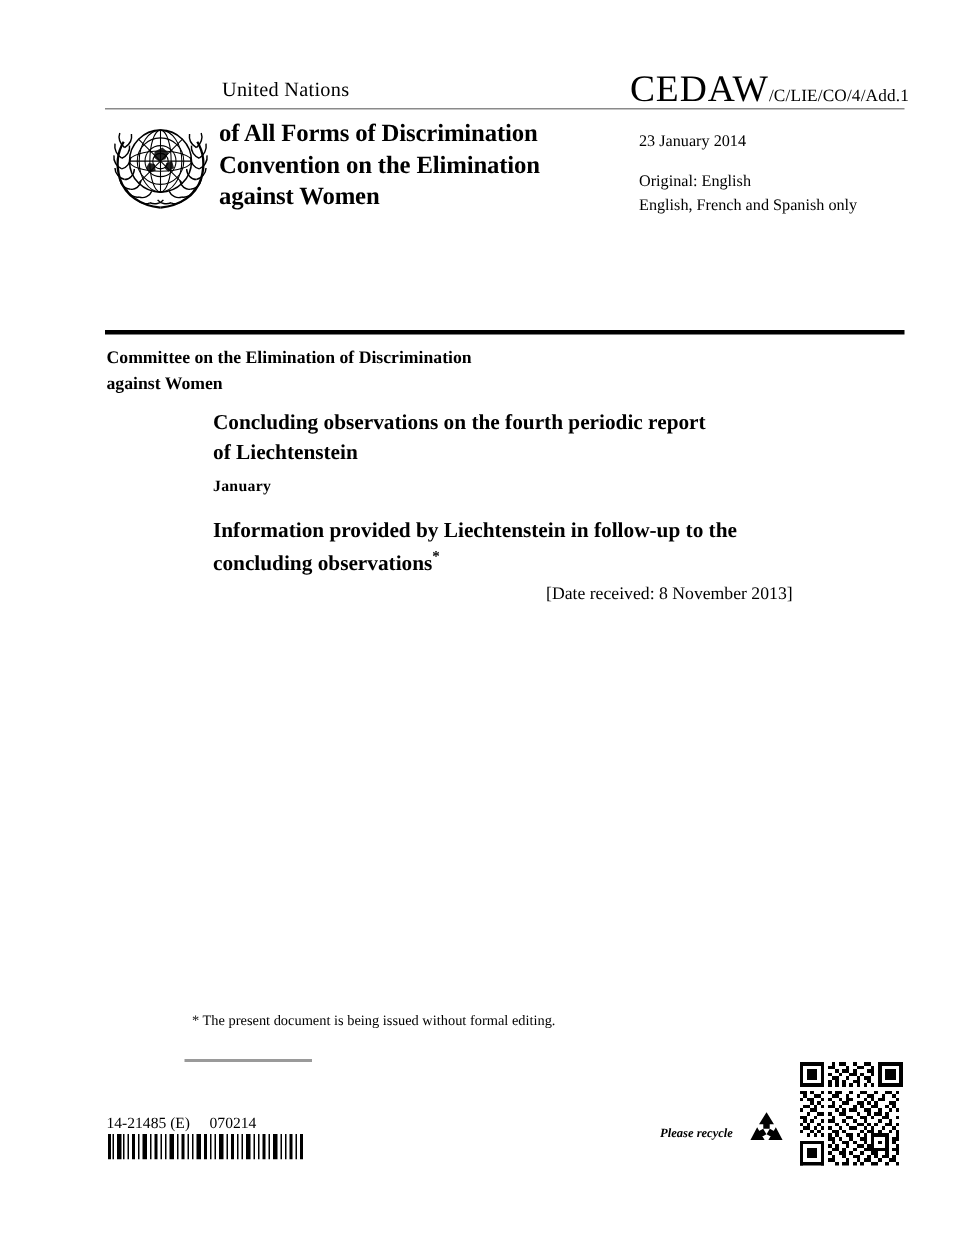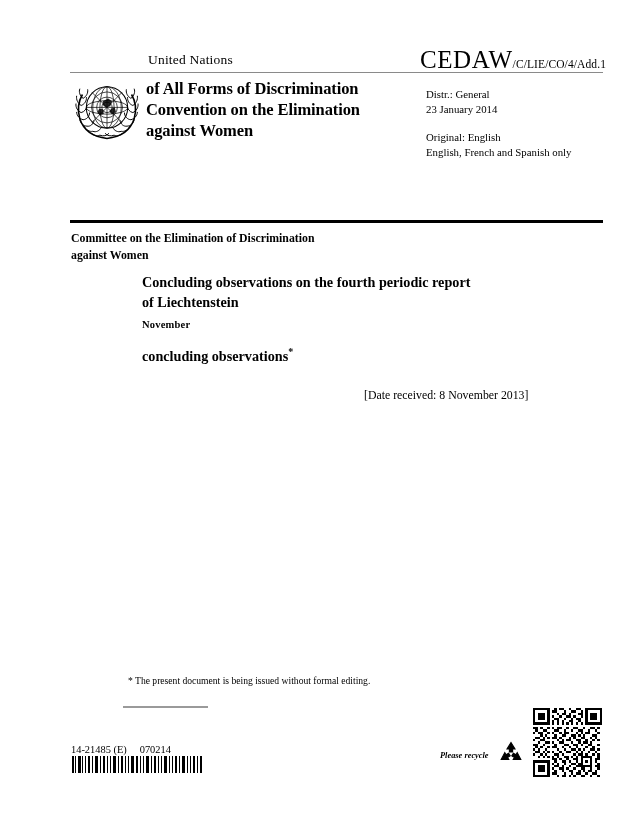--- a/index.html
+++ b/index.html
@@ -302,42 +302,42 @@
     </svg>
   </div>
 
   <div class="conv-title">
     <div>of All Forms of Discrimination</div>
     <div>Convention on the Elimination</div>
     <div>against Women</div>
   </div>
 
   <div class="distr-block">
-    <div>Distr.: General</div>
     <div>23 January 2014</div>
     <div class="gap"></div>
     <div>Original: English</div>
     <div>English, French and Spanish only</div>
   </div>
 
   <div class="rule-thick"></div>
 
   <div class="committee">
     <div>Committee on the Elimination of Discrimination</div>
     <div>against Women</div>
   </div>
 
   <div class="heading-1">
     <div>Concluding observations on the fourth periodic report</div>
     <div>of Liechtenstein</div>
   </div>
 
-  <div class="addendum">November</div>
+  <div class="addendum">January</div>
 
   <div class="heading-2">
+    <div>Information provided by Liechtenstein in follow-up to the</div>
     <div><span>concluding observations</span><span class="fn-mark">*</span></div>
   </div>
 
   <div class="date-received">[Date received: 8 November 2013]</div>
 
   <div class="fn-rule"></div>
   <div class="footnote">
     <span class="fn-star">*</span>
     <span>The present document is being issued without formal editing.</span>
   </div>

